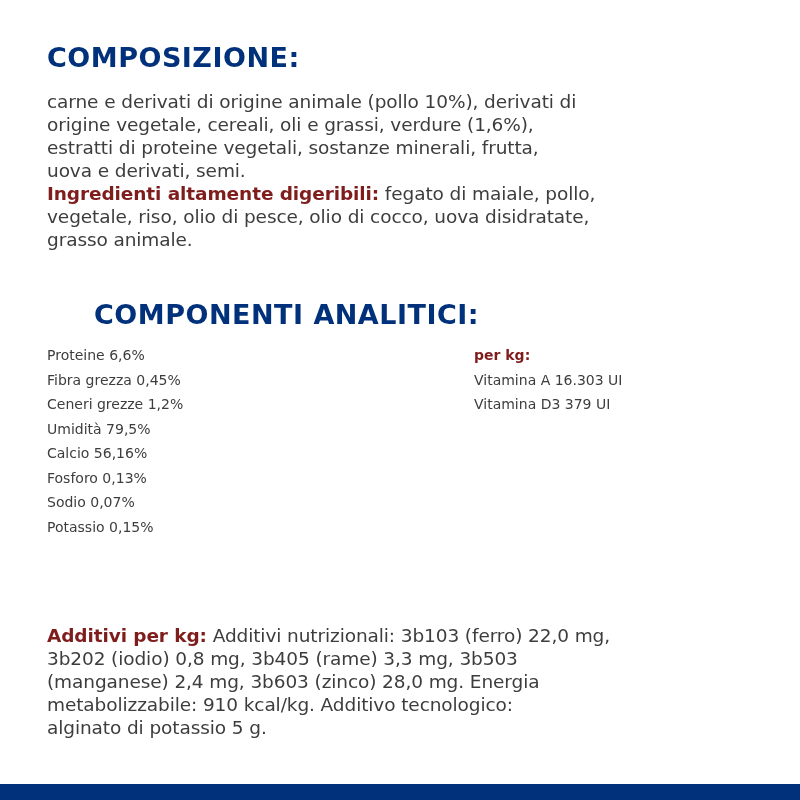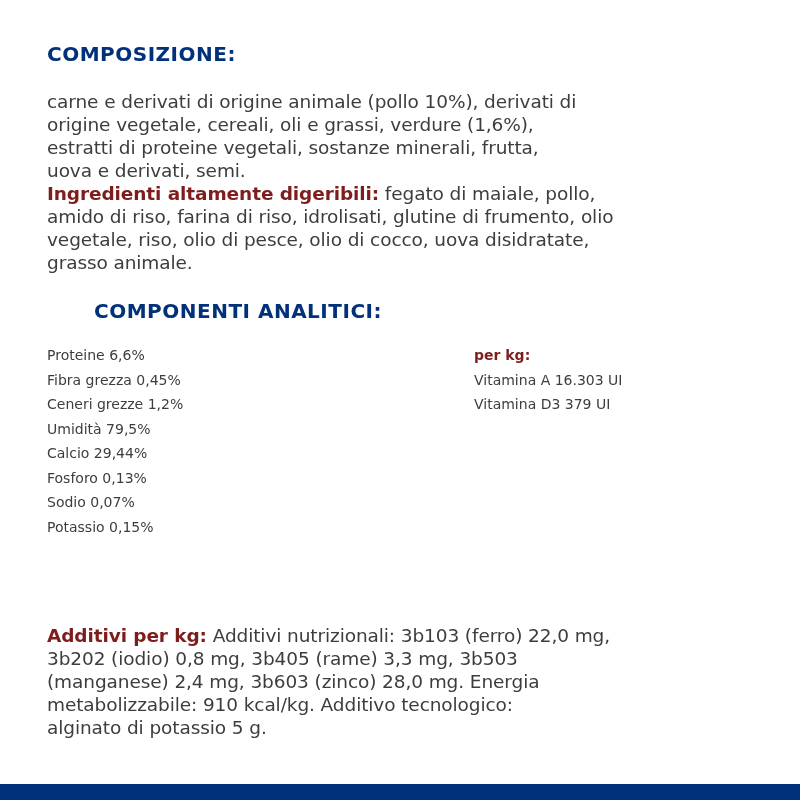--- a/index.html
+++ b/index.html
@@ -15,21 +15,21 @@
       font-family: "DejaVu Sans", "Liberation Sans", sans-serif;
       color: #3a3a3a;
     }
     .heading {
       position: absolute;
       left: 47px;
       margin: 0;
       font-family: "DejaVu Sans", sans-serif;
       font-weight: bold;
       color: #00317a;
-      font-size: 20px;
+      font-size: 27px;
       letter-spacing: 0.5px;
       white-space: nowrap;
     }
     #h-comp { top: 42px; }
     #h-anal { top: 299px; margin-left: 47px; }
 
     .para {
       position: absolute;
       left: 47px;
       width: 740px;
@@ -73,33 +73,32 @@
 <body>
 
 <h1 id="h-comp" class="heading">COMPOSIZIONE:</h1>
 
 <div id="comp-para" class="para">
   <span class="line">carne e derivati di origine animale (pollo 10%), derivati di</span>
   <span class="line">origine vegetale, cereali, oli e grassi, verdure (1,6%),</span>
   <span class="line">estratti di proteine vegetali, sostanze minerali, frutta,</span>
   <span class="line">uova e derivati, semi.</span>
   <span class="line"><span class="bold-label">Ingredienti altamente digeribili:</span><span> fegato di maiale, pollo,</span></span>
-  <span class="line">amido di riso, farina di riso, idrolisati, glutine di frumento, olio</span>
   <span class="line">vegetale, riso, olio di pesce, olio di cocco, uova disidratate,</span>
   <span class="line">grasso animale.</span>
 </div>
 
 <h1 id="h-anal" class="heading">COMPONENTI ANALITICI:</h1>
 
 <ul id="analytic-left" class="col">
   <li>Proteine 6,6%</li>
   <li>Fibra grezza 0,45%</li>
   <li>Ceneri grezze 1,2%</li>
   <li>Umidità 79,5%</li>
-  <li>Calcio 29,44%</li>
+  <li>Calcio 56,16%</li>
   <li>Fosforo 0,13%</li>
   <li>Sodio 0,07%</li>
   <li>Potassio 0,15%</li>
 </ul>
 
 <ul id="analytic-right" class="col">
   <li class="bold-label">per kg:</li>
   <li>Vitamina A 16.303 UI</li>
   <li>Vitamina D3 379 UI</li>
 </ul>

